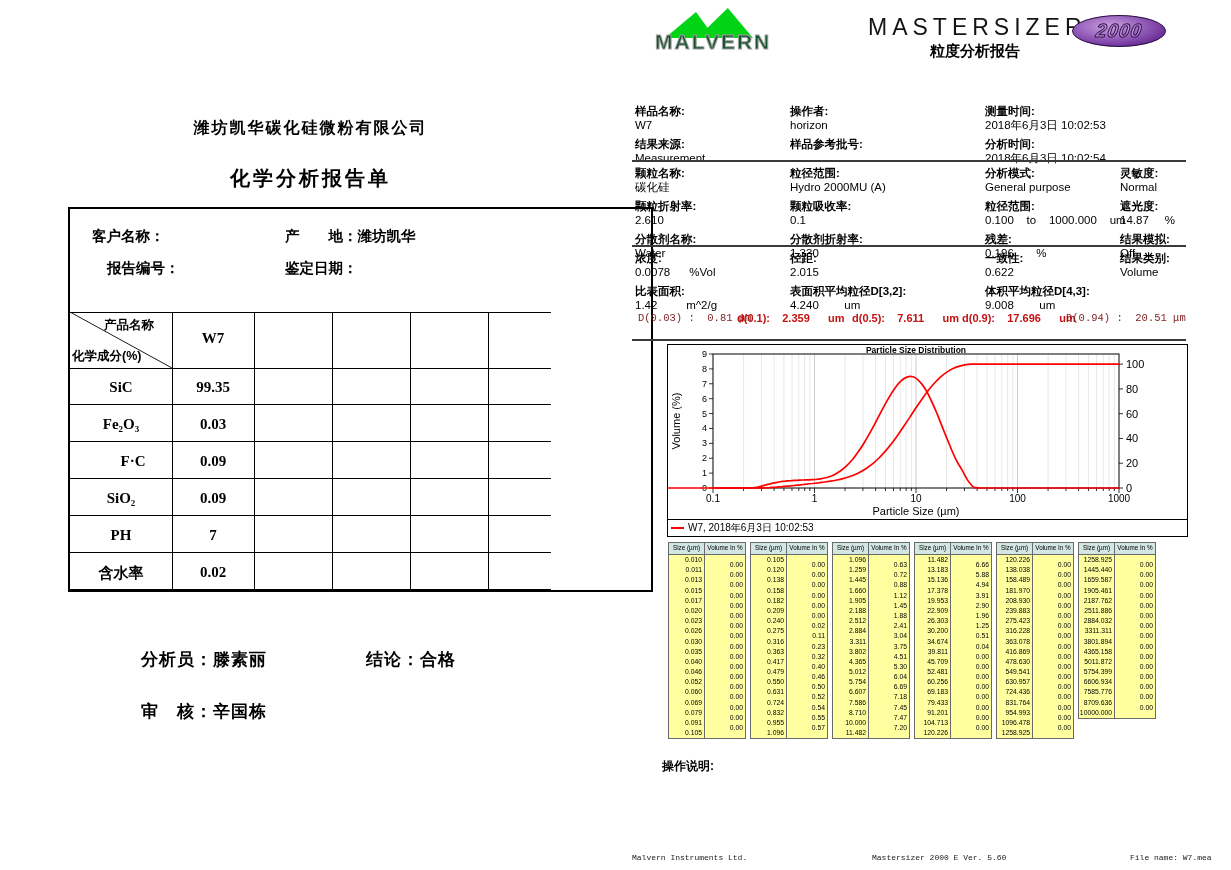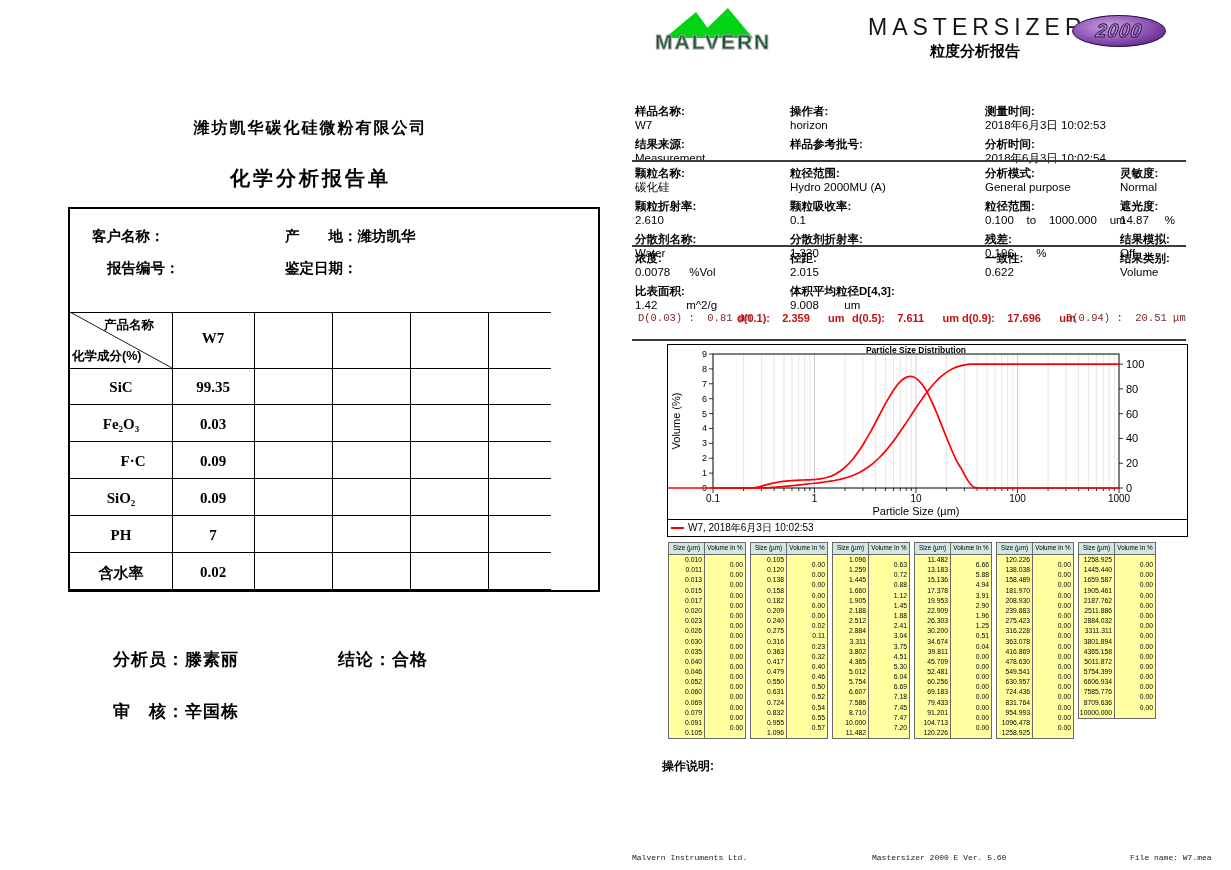--- a/index.html
+++ b/index.html
@@ -4,26 +4,26 @@
 <style>
   html,body{margin:0;padding:0;background:#fff;}
   .page{position:relative;width:1231px;height:870px;background:#ffffff;overflow:hidden;
         font-family:"Liberation Sans","DejaVu Sans",sans-serif;color:#000;}
   .abs{position:absolute;}
 
   
   .leftdoc{font-family:"Liberation Serif","DejaVu Serif",serif;}
   .company-title{left:68px;top:118px;width:485px;text-align:center;font-size:16px;font-weight:700;letter-spacing:2px;}
   .doc-title{left:68px;top:165px;width:485px;text-align:center;font-size:20px;font-weight:700;letter-spacing:3px;}
-  .doc-box{left:68px;top:207px;width:532px;height:385px;border:2px solid #000;box-sizing:border-box;}
+  .doc-box{left:68px;top:207px;width:585px;height:385px;border:2px solid #000;box-sizing:border-box;}
   .doc-info{font-size:14.5px;font-weight:700;font-family:"Liberation Serif","DejaVu Serif",serif;}
   .gridline{position:absolute;background:#000;}
   .cell-text{position:absolute;text-align:center;font-weight:700;font-size:15px;font-family:"Liberation Serif","DejaVu Serif",serif;}
   .diag-label{position:absolute;font-size:12.5px;font-weight:700;}
-  .sig{font-size:17px;font-weight:700;font-family:"Liberation Serif","DejaVu Serif",serif;letter-spacing:1px;}
+  .sig{font-size:17px;font-weight:700;font-family:"Liberation Serif","DejaVu Serif",serif;letter-spacing:1px;margin-left:28px;}
 
   
   .m-logo{left:653px;top:6px;width:110px;height:40px;}
   .m-tri{position:absolute;background:#00d415;}
   .m-tri.t1{left:12px;top:6px;width:50px;height:26px;clip-path:polygon(0 100%,62% 0,100% 100%);}
   .m-tri.t2{left:44px;top:2px;width:56px;height:30px;clip-path:polygon(0 100%,55% 0,100% 100%);}
   .m-word{position:absolute;left:2px;top:24px;font-size:21px;font-weight:700;letter-spacing:2px;
           color:#14532d;-webkit-text-stroke:1px #a0a0a0;font-family:"Liberation Sans",sans-serif;}
   .ms-word{left:868px;top:14px;font-size:23px;letter-spacing:5px;font-weight:500;color:#141414;}
   .badge2000{left:1072px;top:15px;width:92px;height:30px;border-radius:50%;
@@ -216,20 +216,24 @@
         <div class="lab">一致性:</div>
         <div class="val">0.622</div>
       </div>
       <div class="pair">
         <div class="lab">结果类别:</div>
         <div class="val">Volume</div>
       </div>
       <div class="pair">
         <div class="lab">比表面积:</div>
         <div class="val">1.42         m^2/g</div>
+      </div>
+      <div class="pair">
+        <div class="lab">表面积平均粒径D[3,2]:</div>
+        <div class="val">4.240        um</div>
       </div>
       <div class="pair">
         <div class="lab">体积平均粒径D[4,3]:</div>
         <div class="val">9.008        um</div>
       </div>
       <div class="pair">
         <div class="lab"></div>
         <div class="val"></div>
       </div>
     </div>

